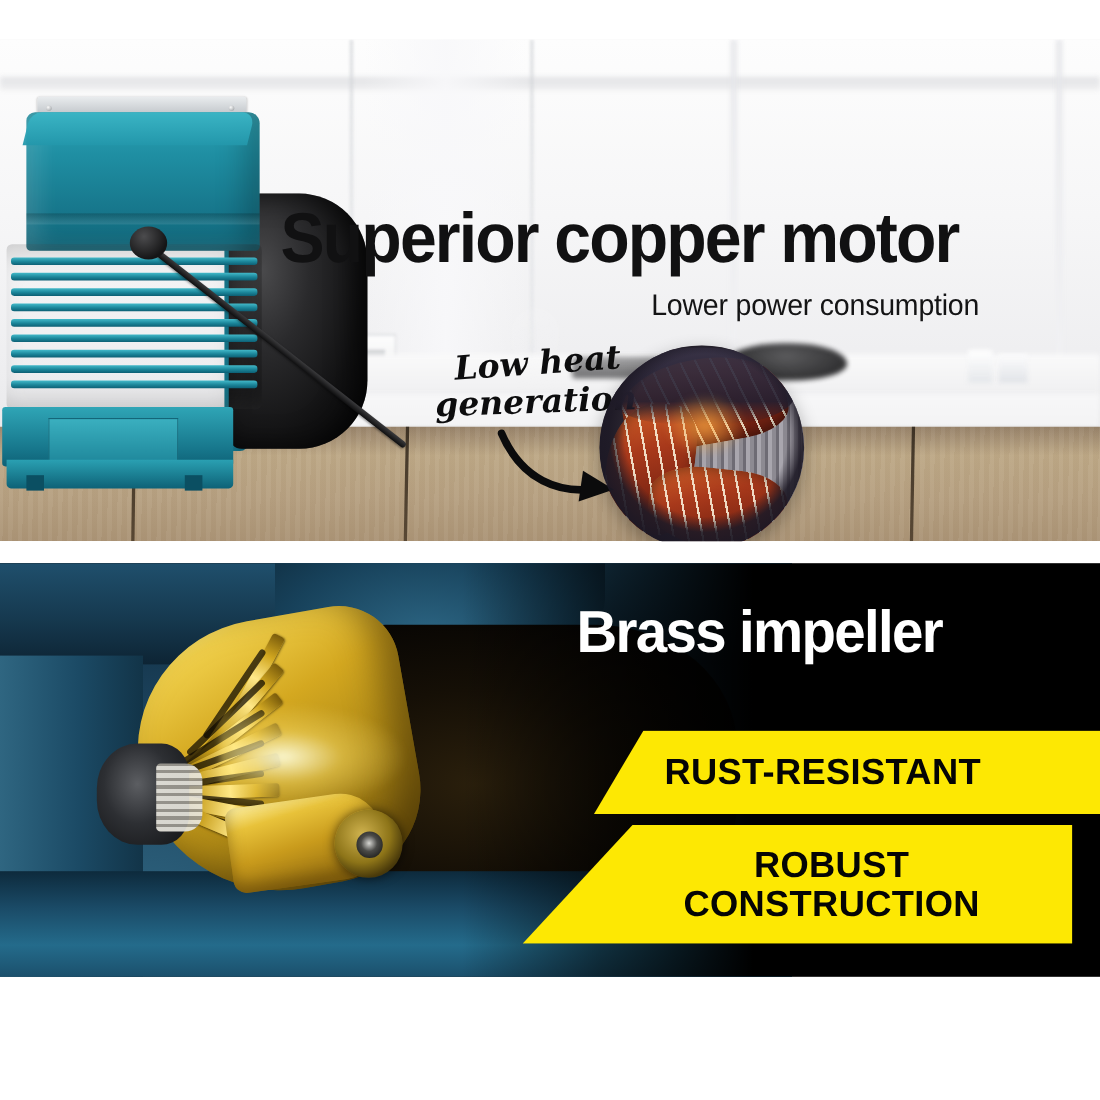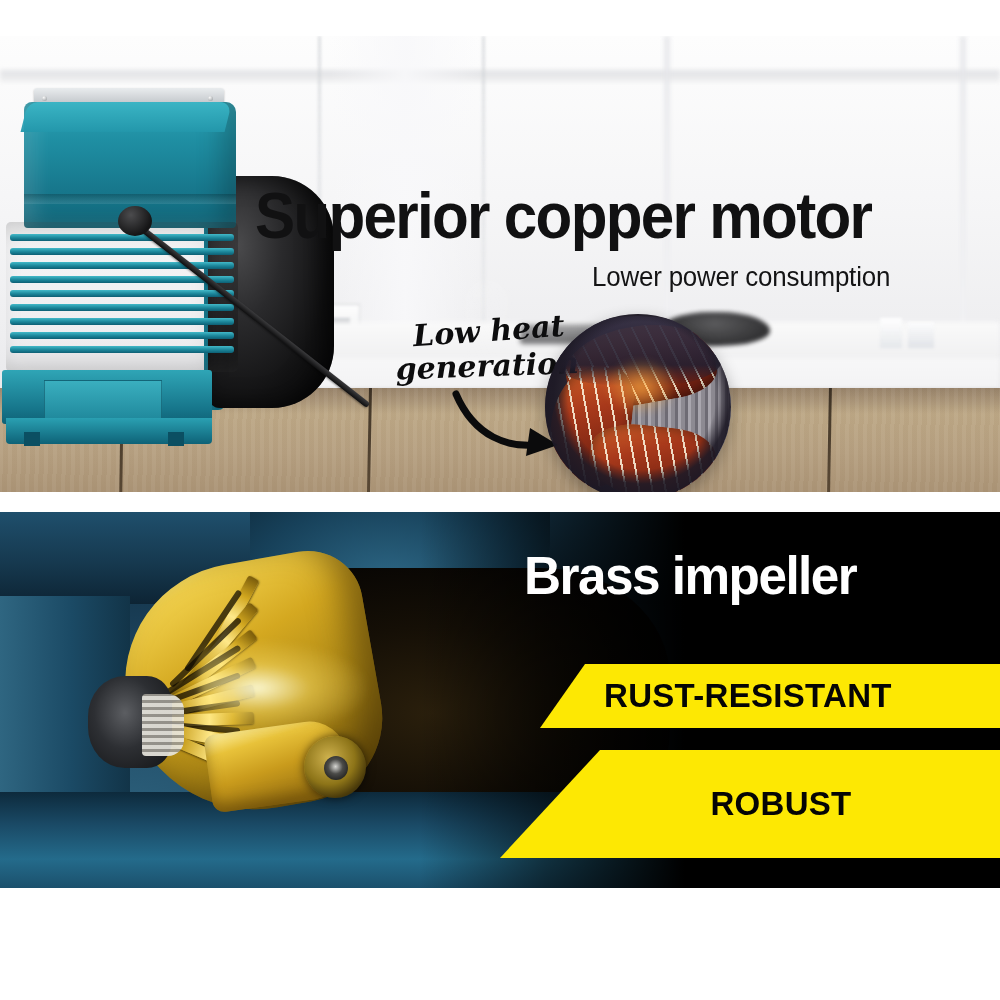--- a/index.html
+++ b/index.html
@@ -333,26 +333,26 @@
     position:absolute; left:524px; top:548px; width:460px;
     font-size:54px; font-weight:700; color:#ffffff; letter-spacing:-1.6px;
     line-height:1; white-space:nowrap; z-index:20;
     transform:scaleX(.95); transform-origin:left center;
   }
   .banner {
     position:absolute; z-index:20; background:#fde803;
     display:flex; align-items:center;
   }
   .banner-1 {
-    left:540px; top:664px; width:460px; height:64px;
+    left:540px; top:664px; width:460px; height:76px;
     clip-path:polygon(45px 0, 100% 0, 100% 100%, 0 100%);
     justify-content:flex-start; padding-left:64px;
   }
   .banner-2 {
-    left:500px; top:750px; width:500px; height:108px;
+    left:475px; top:750px; width:500px; height:108px;
     clip-path:polygon(100px 0, 100% 0, 100% 100%, 0 100%);
     justify-content:center; padding-left:62px;
   }
   .banner-label {
     font-size:33px; font-weight:700; color:#050505; letter-spacing:.3px;
     line-height:1.08; text-align:center; white-space:nowrap;
   }
   .banner-2 .banner-label { font-size:33px; }
 </style>
 </head>
@@ -489,16 +489,17 @@
 
   <div class="headline-bottom">Brass impeller</div>
 
   <div class="banner banner-1">
     <span class="banner-label">RUST-RESISTANT</span>
   </div>
 
   <div class="banner banner-2">
     <span class="banner-label">
       <span>ROBUST</span><br>
+      <span>CONSTRUCTION</span>
     </span>
   </div>
 
 </div>
 
 </body></html>

